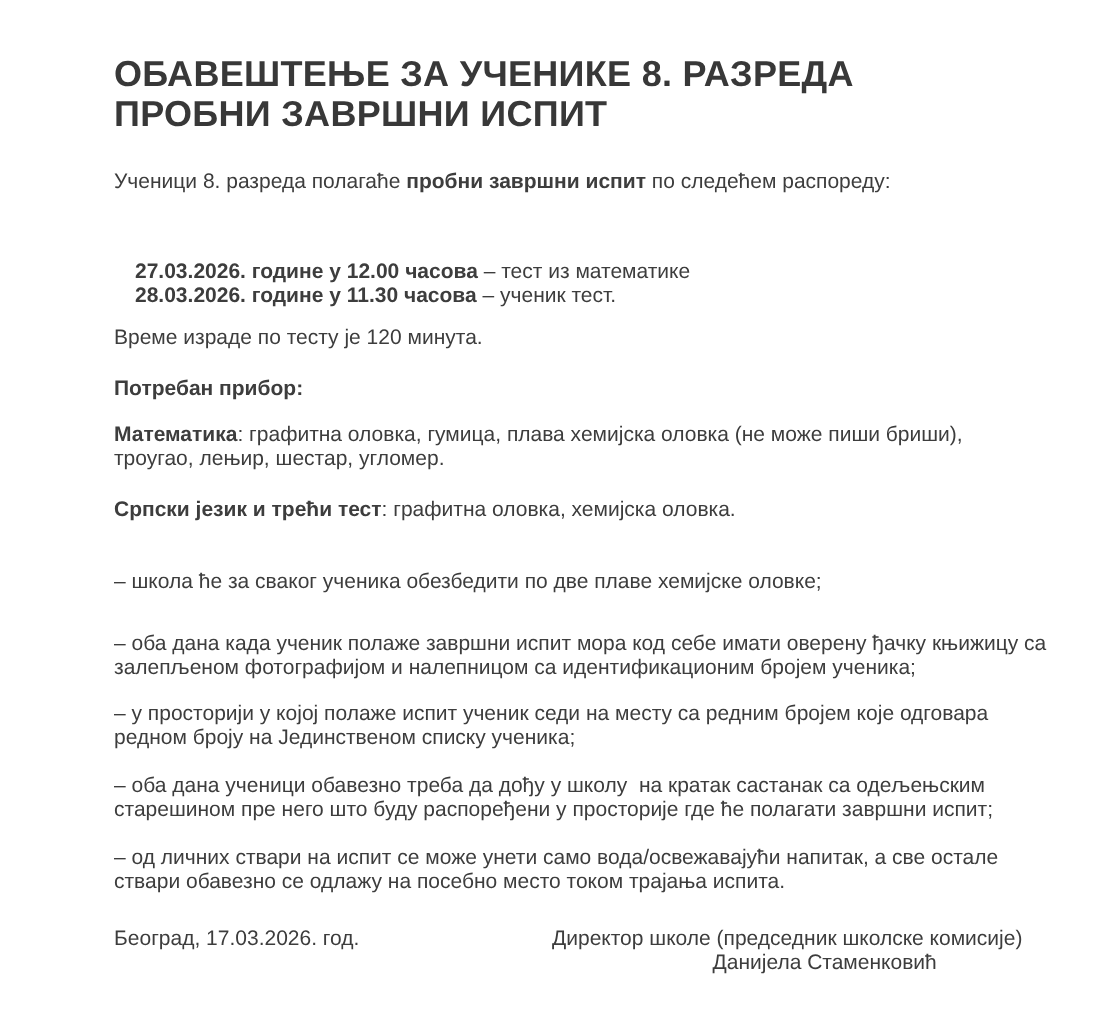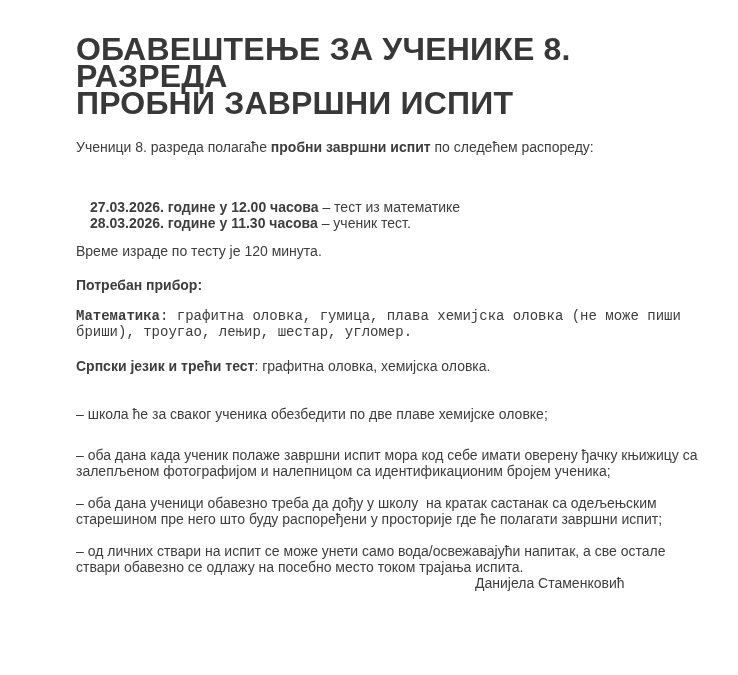--- a/index.html
+++ b/index.html
@@ -20,36 +20,36 @@
     padding: 36px 40px 0 76px;
     background: #ffffff;
     color: #3d3d3d;
     font-family: "Liberation Sans", sans-serif;
     font-size: 14px;
     line-height: 16px;
     overflow: hidden;
   }
   .doc-title {
     margin: 0;
-    font-size: 32px;
+    font-size: 24px;
     line-height: 27px;
     font-weight: bold;
     color: #383838;
     letter-spacing: 0.2px;
   }
   p {
     margin: 0;
     white-space: pre-wrap;
   }
   .b { font-weight: bold; }
   .intro          { margin-top: 22px; }
   .schedule       { margin-top: 44px; margin-left: 14px; }
   .duration       { margin-top: 12px; }
   .supplies-head  { margin-top: 18px; font-weight: bold; }
-  .supplies-math  { margin-top: 15px; font-family: Liberation Mono, monospace; }
+  .supplies-math  { margin-top: 15px; }
   .supplies-serb  { margin-top: 18px; }
   .rule-1 { margin-top: 32px; }
   .rule-2 { margin-top: 25px; }
   .rule-3 { margin-top: 15px; }
   .rule-4 { margin-top: 16px; }
   .rule-5 { margin-top: 16px; }
   .footer-row {
     margin-top: 22px;
     position: relative;
     height: 16px;
@@ -86,19 +86,24 @@
   <p class="duration">Време израде по тесту је 120 минута.</p>
 
   <p class="supplies-head">Потребан прибор:</p>
 
   <p class="supplies-math"><span class="b">Математика</span><span>: графитна оловка, гумица, плава хемијска оловка (не може пиши бриши), троугао, лењир, шестар, угломер.</span></p>
 
   <p class="supplies-serb"><span class="b">Српски језик и трећи тест</span><span>: графитна оловка, хемијска оловка.</span></p>
 
   <p class="rule-1">– школа ће за сваког ученика обезбедити по две плаве хемијске оловке;</p>
   <p class="rule-2">– оба дана када ученик полаже завршни испит мора код себе имати оверену ђачку књижицу са залепљеном фотографијом и налепницом са идентификационим бројем ученика;</p>
+  <p class="rule-3">– у просторији у којој полаже испит ученик седи на месту са редним бројем које одговара редном броју на Јединственом списку ученика;</p>
   <p class="rule-4">– оба дана ученици обавезно треба да дођу у школу  на кратак састанак са одељењским старешином пре него што буду распоређени у просторије где ће полагати завршни испит;</p>
   <p class="rule-5">– од личних ствари на испит се може унети само вода/освежавајући напитак, а све остале ствари обавезно се одлажу на посебно место током трајања испита.</p>
 
+  <div class="footer-row">
+    <span>Београд, 17.03.2026. год.</span>
+    <span class="footer-right">Директор школе (председник школске комисије)</span>
+  </div>
 
   <p class="signature-name">Данијела Стаменковић</p>
 
 </div>
 
 </body></html>

